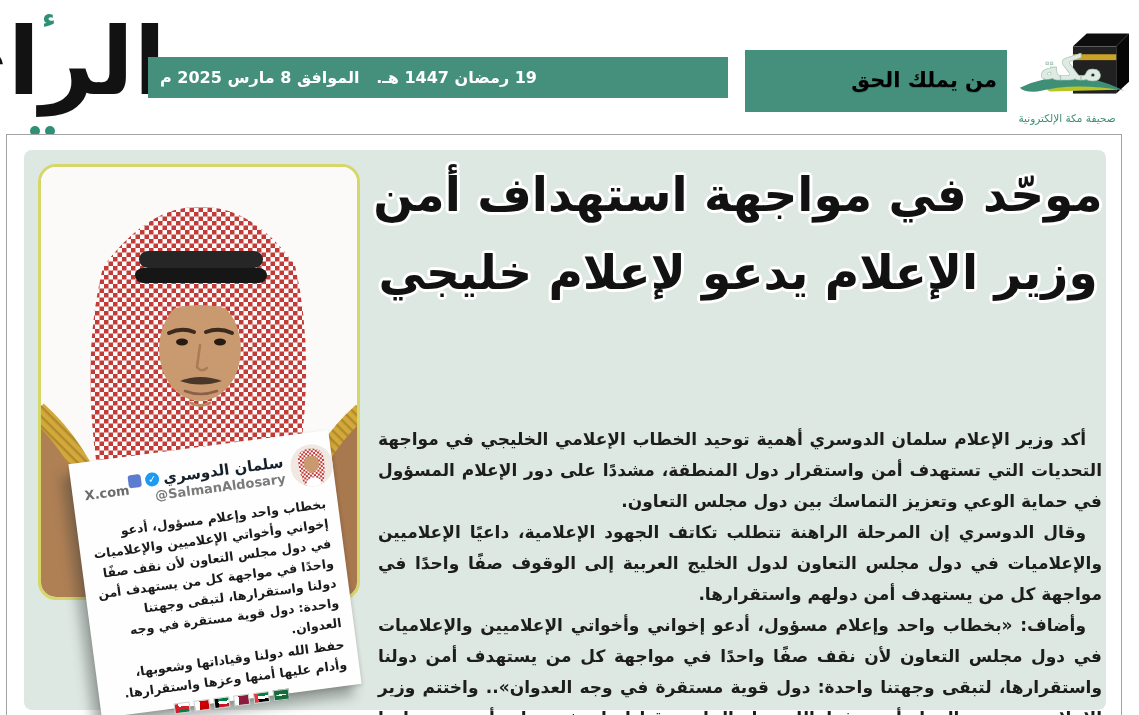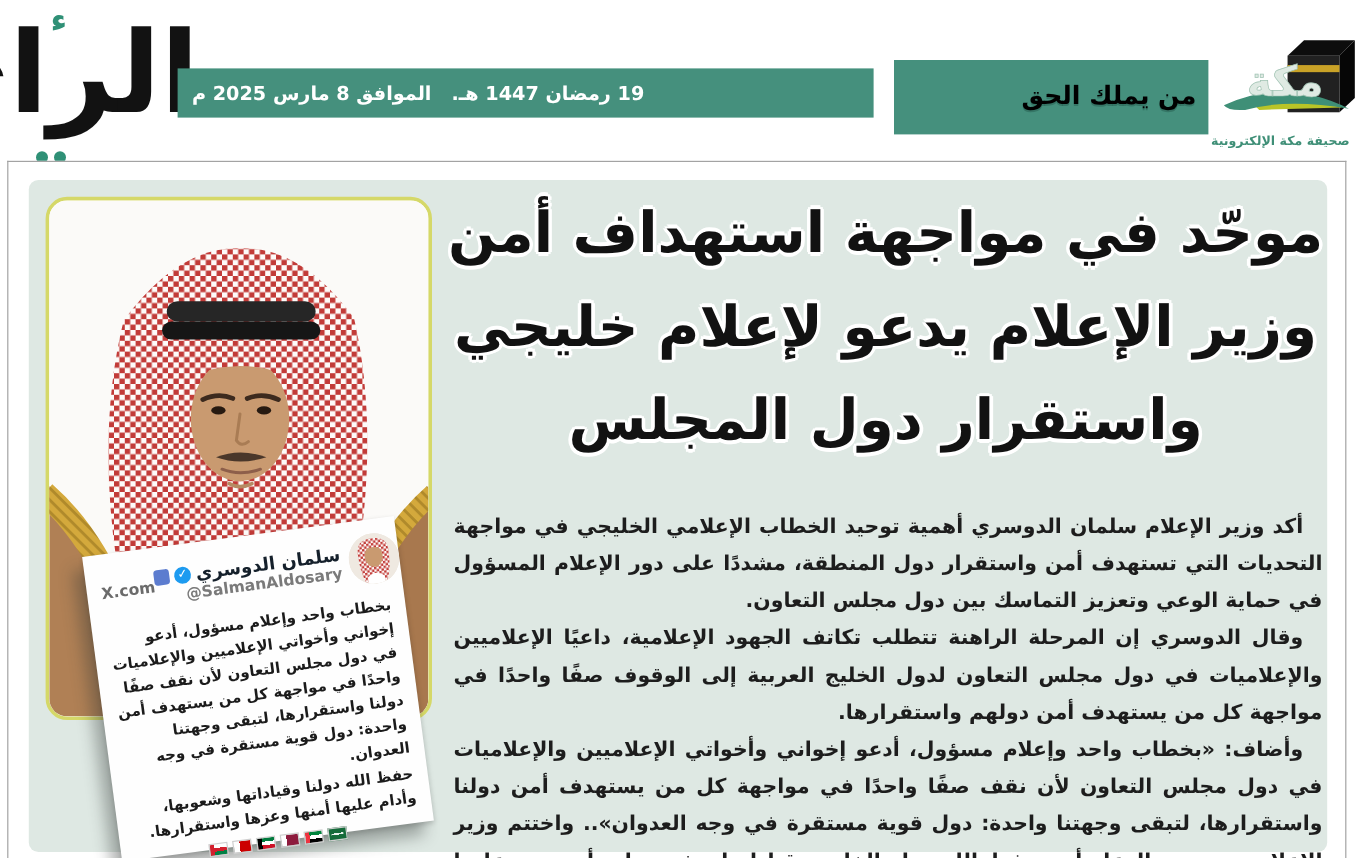--- a/index.html
+++ b/index.html
@@ -17,21 +17,21 @@
   .date-bar { position:absolute; left:148px; top:57px; width:580px; height:41px; background:#45907d; }
   .date-text { direction:rtl; unicode-bidi:plaintext; text-align:left; padding-left:12px; line-height:41px; color:#fff; font-size:16px; font-weight:bold; white-space:nowrap; }
 
   .slogan-box { position:absolute; left:745px; top:50px; width:262px; height:62px; background:#45907d;
     display:flex; flex-direction:column; align-items:flex-end; justify-content:center; padding-left:10px; padding-right:10px; }
   .slogan-line { direction:rtl; color:#000000; font-size:21px; font-weight:bold; line-height:1.32; white-space:nowrap;
     text-shadow:0 1px 0 rgba(30,80,68,.4); }
 
   .makkah-logo { position:absolute; left:1012px; top:22px; width:118px; height:92px; }
   .makkah-caption { position:absolute; left:1006px; top:112px; width:122px; text-align:center; direction:rtl;
-    color:#3f8f77; font-size:10.5px; font-weight:bold; }
+    color:#3f8f77; font-size:10.5px; font-weight:normal; }
 
   
   .clip-box { position:absolute; left:6px; top:134px; width:1116px; height:581px; background:#fff;
     border:1px solid #a3a3a3; border-bottom:none; }
   .panel { position:absolute; left:24px; top:150px; width:1082px; height:560px; background:#dee8e3; border-radius:8px; }
 
   
   .photo-card { position:absolute; left:38px; top:164px; width:322px; height:436px; background:#fff;
     border:3px solid #d5d868; border-radius:18px; overflow:hidden; z-index:2; }
   .photo-card svg { display:block; }
@@ -109,21 +109,20 @@
     </svg>
   </div>
   <div class="makkah-caption">صحيفة مكة الإلكترونية</div>
 
   <div class="clip-box"></div>
   <div class="panel"></div>
 
   <div class="headline">
     <span class="headline-line">موحّد في مواجهة استهداف أمن</span>
     <span class="headline-line">وزير الإعلام يدعو لإعلام خليجي</span>
-    <span class="headline-line">واستقرار دول المجلس</span>
   </div>
 
   <div class="body-text">
     <p>أكد وزير الإعلام سلمان الدوسري أهمية توحيد الخطاب الإعلامي الخليجي في مواجهة التحديات التي تستهدف أمن واستقرار دول المنطقة، مشددًا على دور الإعلام المسؤول في حماية الوعي وتعزيز التماسك بين دول مجلس التعاون.</p>
     <p>وقال الدوسري إن المرحلة الراهنة تتطلب تكاتف الجهود الإعلامية، داعيًا الإعلاميين والإعلاميات في دول مجلس التعاون لدول الخليج العربية إلى الوقوف صفًا واحدًا في مواجهة كل من يستهدف أمن دولهم واستقرارها.</p>
     <p>وأضاف: «بخطاب واحد وإعلام مسؤول، أدعو إخواني وأخواتي الإعلاميين والإعلاميات في دول مجلس التعاون لأن نقف صفًا واحدًا في مواجهة كل من يستهدف أمن دولنا واستقرارها، لتبقى وجهتنا واحدة: دول قوية مستقرة في وجه العدوان».. واختتم وزير الإعلام تصريحه بالدعاء أن يحفظ الله دول الخليج وقياداتها وشعوبها، وأن يديم عليها نعمة الأمن والعز والاستقرار.</p>
   </div>
 
   <div class="photo-card">
     <svg width="316" height="430" viewBox="0 0 316 430">

